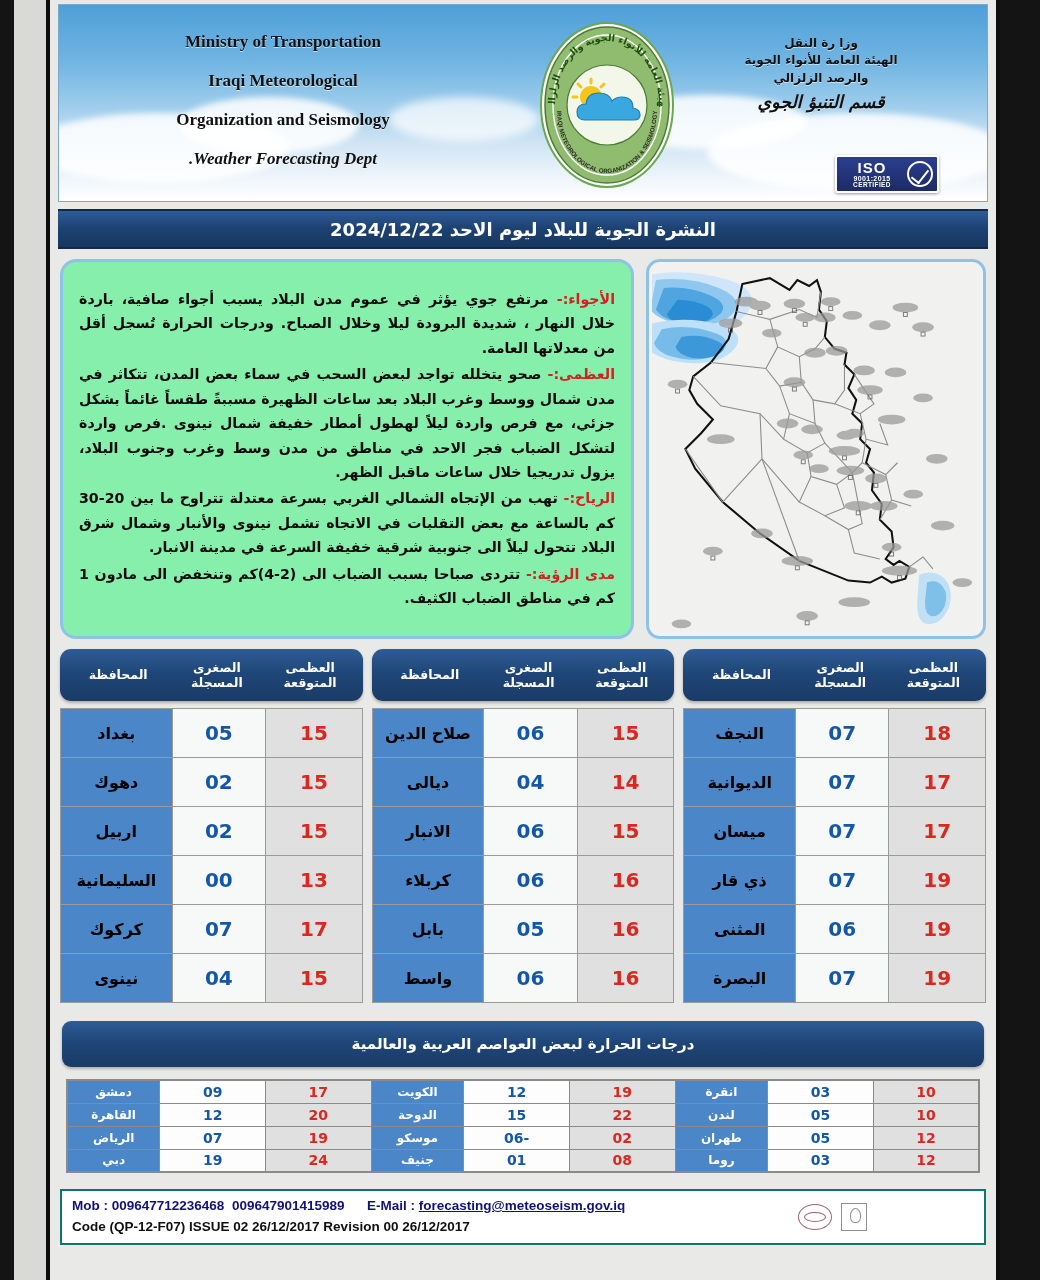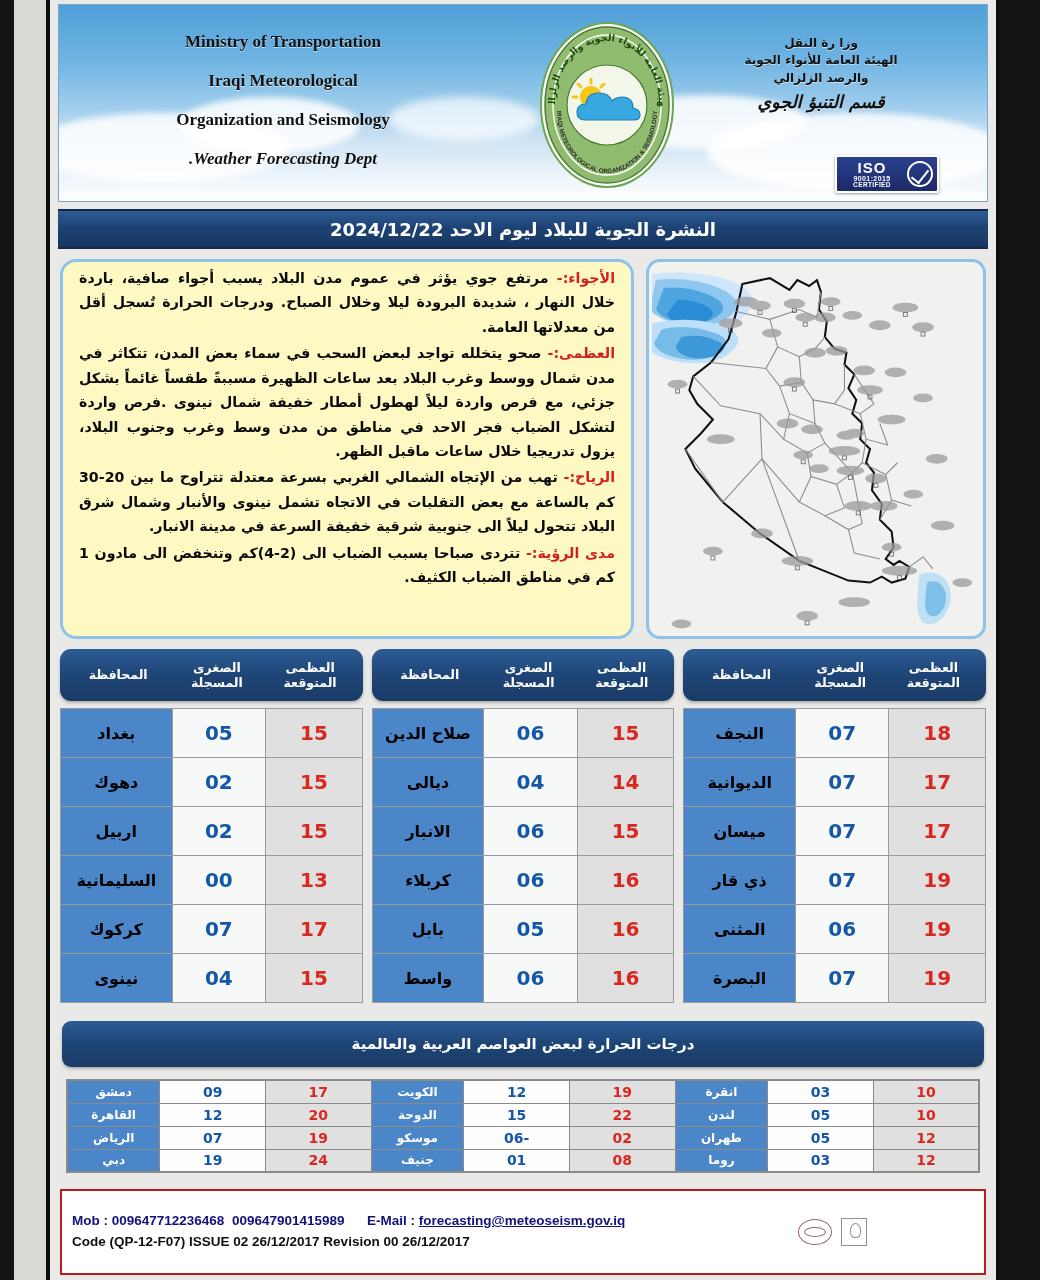--- a/index.html
+++ b/index.html
@@ -185,24 +185,24 @@
   .mapinner {
     width: 100%; height: 100%;
     background: #f1f1ef;
     border-radius: 10px;
     position: relative;
     overflow: hidden;
   }
 
   .forecastbox {
     flex: 1;
-    background: #fef9c3;
+    background: #86efac;
     border: 3px solid #8ec2e8;
     border-radius: 16px;
-    padding: 4px 16px 10px 16px;
+    padding: 25px 16px 10px 16px;
     direction: rtl;
     overflow: hidden;
   }
   .fc-para {
     font-family: "DejaVu Sans", sans-serif;
     font-size: 14.2px;
     font-weight: bold;
     line-height: 1.72;
     color: #0a0a0a;
     text-align: justify;
@@ -331,22 +331,22 @@
     color: #d8281f;
     font-size: 14px;
     font-weight: bold;
     width: 11.5%;
   }
 
   
   .footer {
     margin: 16px 10px 0 10px;
     background: #fff;
-    border: 2px solid #b91c1c;
-    height: 86px;
+    border: 2px solid #0f766e;
+    height: 56px;
     display: flex;
     align-items: center;
     direction: ltr;
     padding: 0 10px;
   }
   .footer-text {
     flex: 1;
     font-family: "Liberation Sans", sans-serif;
     font-size: 13.5px;
     font-weight: bold;

